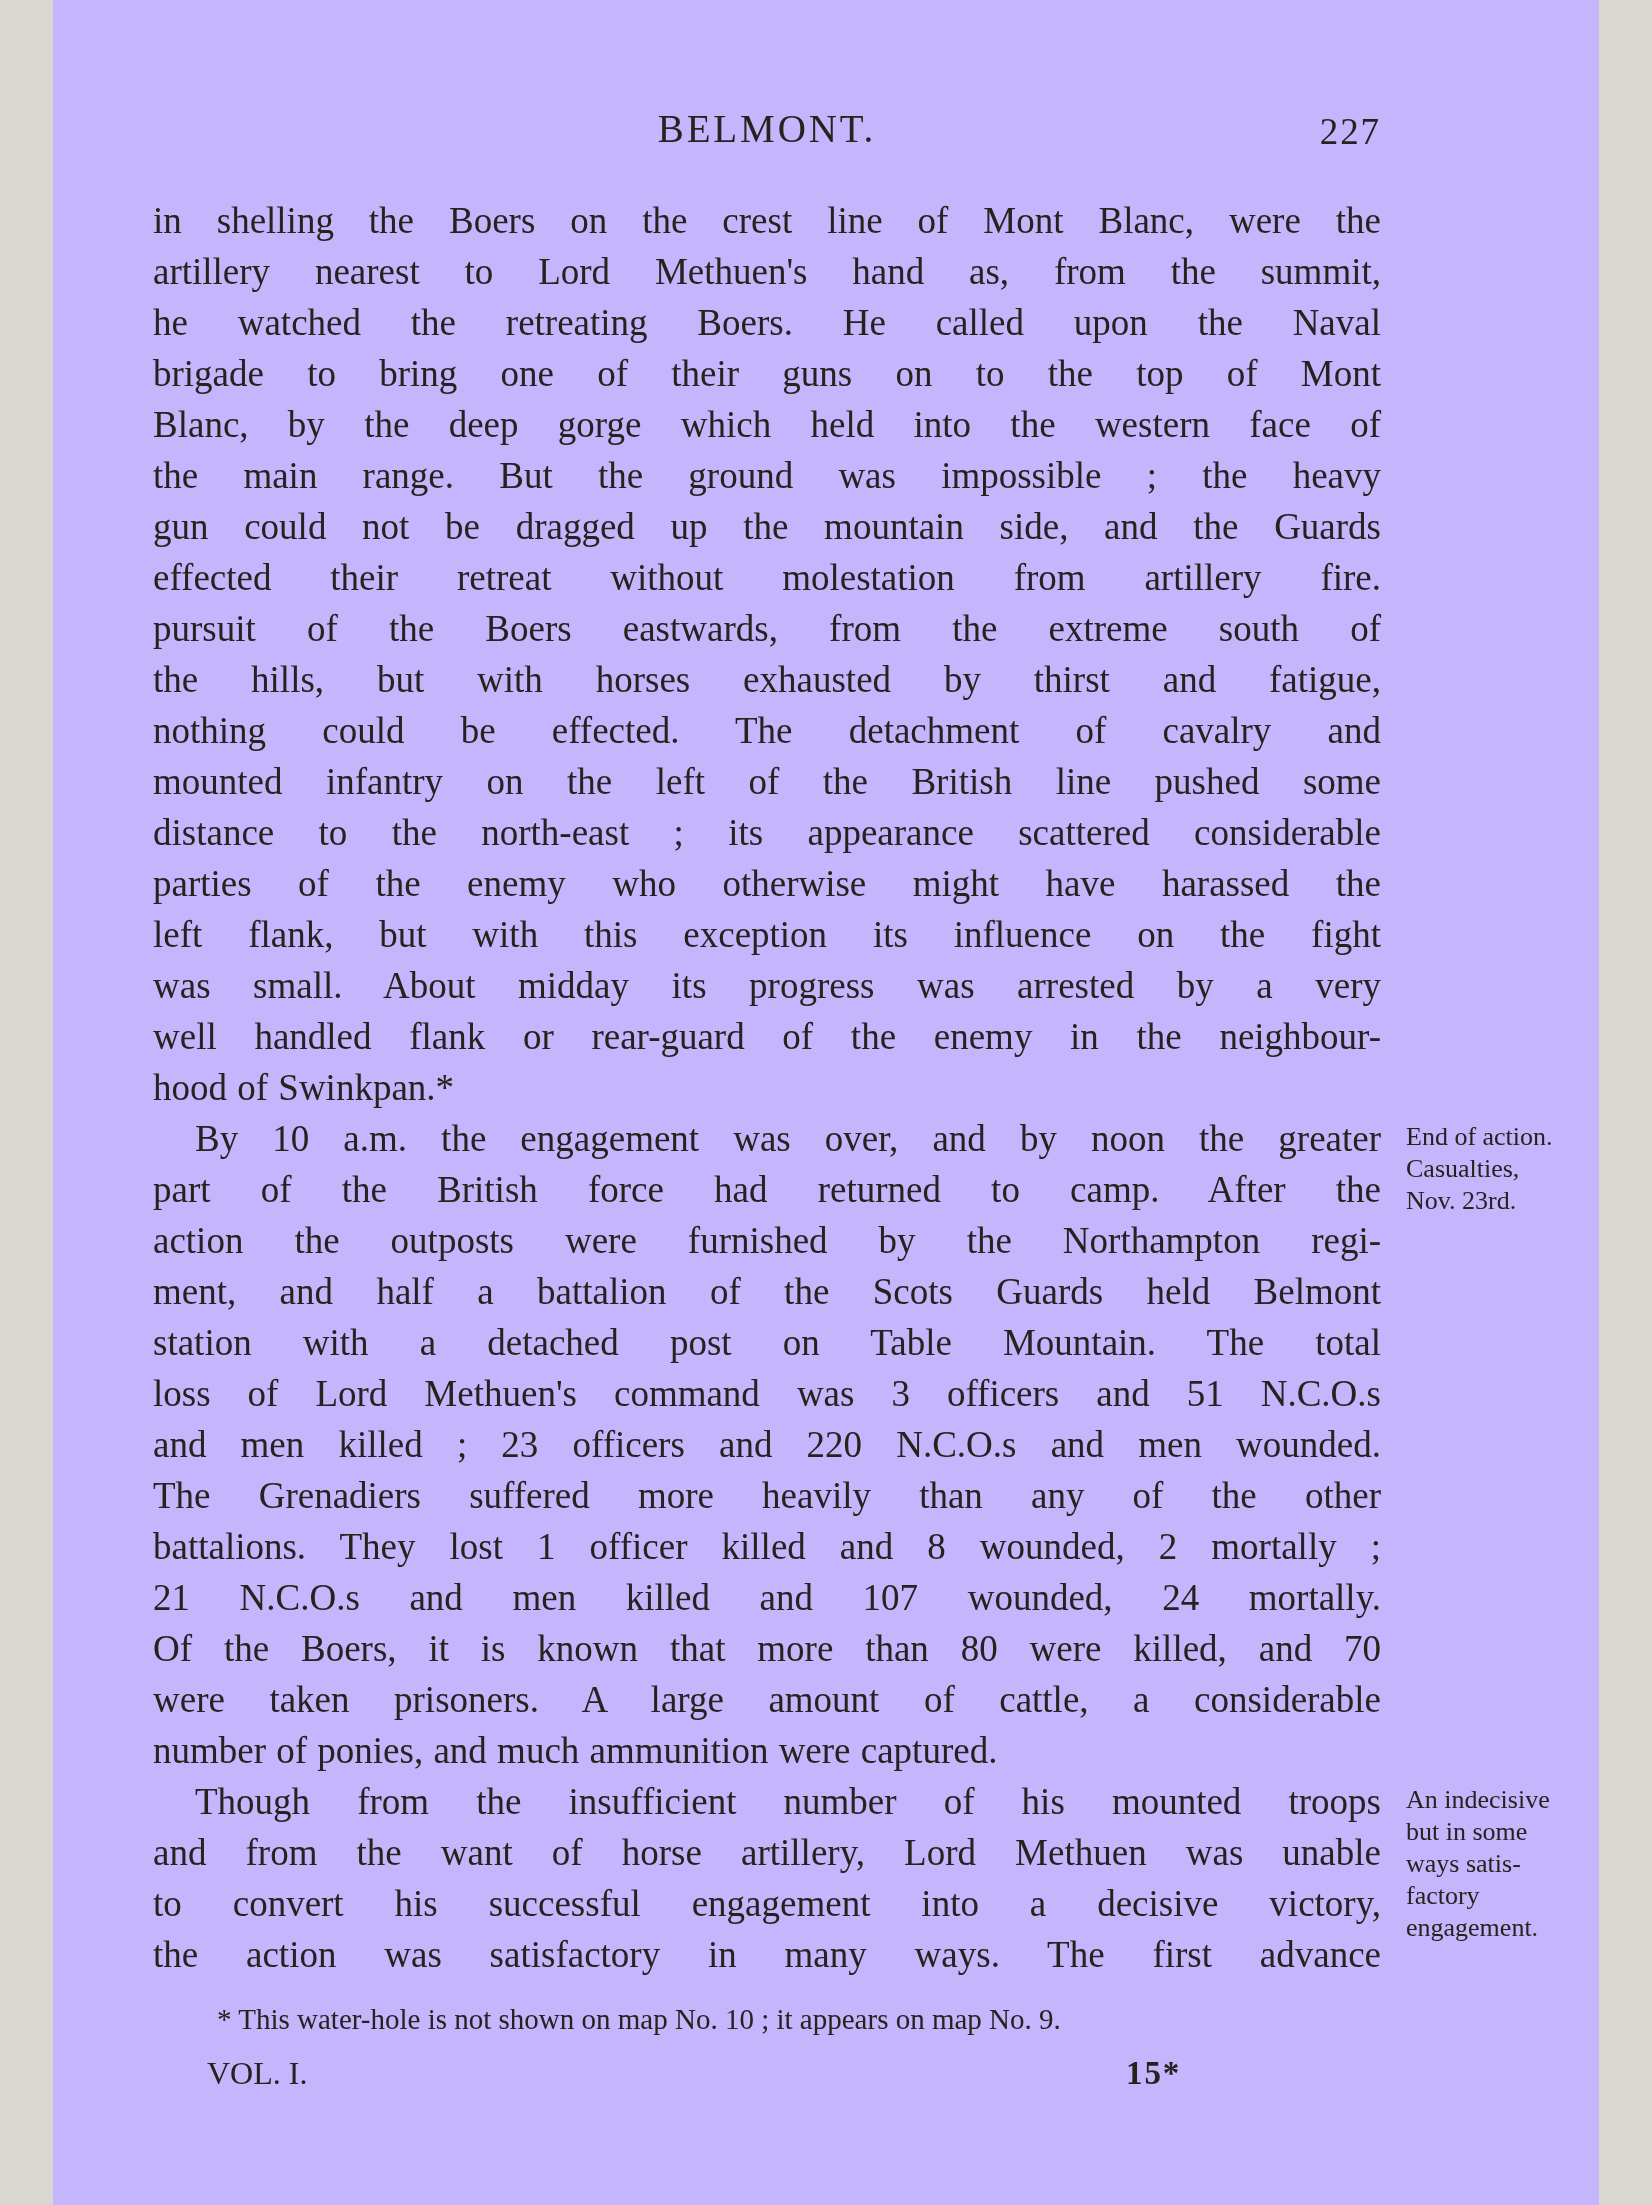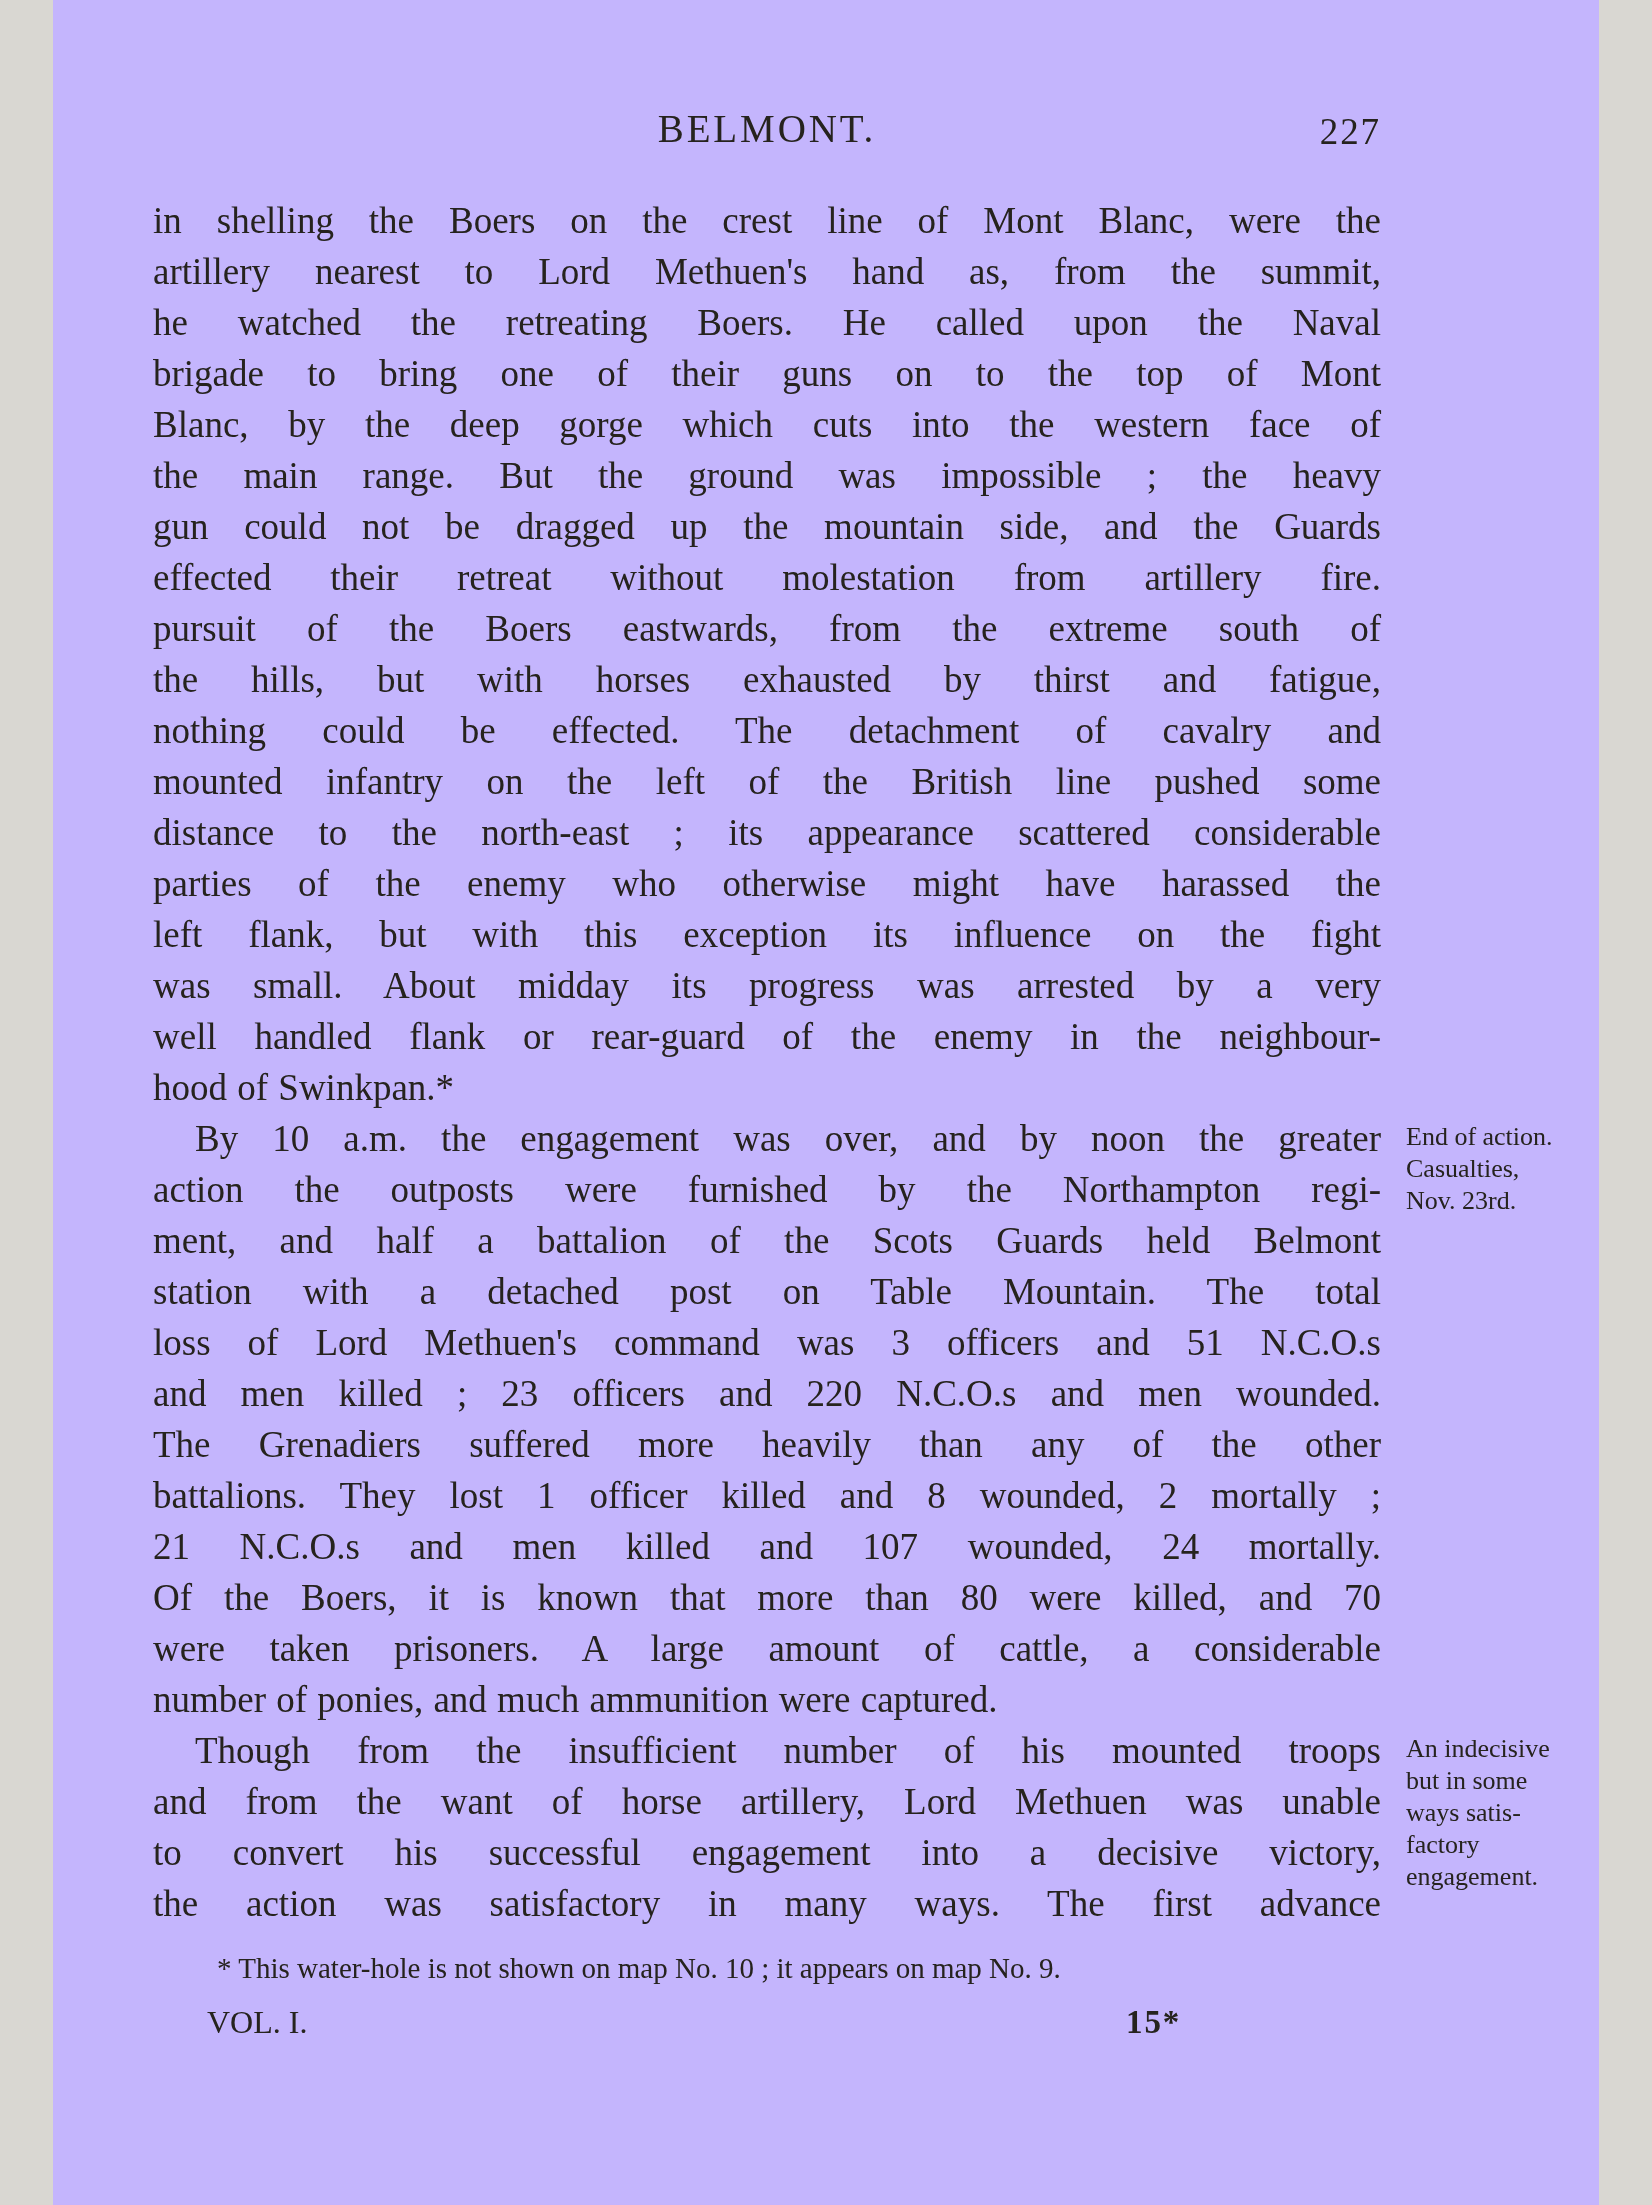--- a/index.html
+++ b/index.html
@@ -74,21 +74,21 @@
       <div class="title">BELMONT.</div>
       <div class="pagenum">227</div>
     </div>
 
     <div id="text-block">
         <div class="para">
           <div class="line">in shelling the Boers on the crest line of Mont Blanc, were the</div>
           <div class="line">artillery nearest to Lord Methuen's hand as, from the summit,</div>
           <div class="line">he watched the retreating Boers.  He called upon the Naval</div>
           <div class="line">brigade to bring one of their guns on to the top of Mont</div>
-          <div class="line">Blanc, by the deep gorge which cuts into the western face of</div>
+          <div class="line">Blanc, by the deep gorge which held into the western face of</div>
           <div class="line">the main range.  But the ground was impossible ;  the heavy</div>
           <div class="line">gun could not be dragged up the mountain side, and the Guards</div>
           <div class="line">effected their retreat without molestation from artillery fire.</div>
           <div class="line">pursuit of the Boers eastwards, from the extreme south of</div>
           <div class="line">the hills, but with horses exhausted by thirst and fatigue,</div>
           <div class="line">nothing could be effected.  The detachment of cavalry and</div>
           <div class="line">mounted infantry on the left of the British line pushed some</div>
           <div class="line">distance to the north-east ; its appearance scattered considerable</div>
           <div class="line">parties of the enemy who otherwise might have harassed the</div>
           <div class="line">left flank, but with this exception its influence on the fight</div>
@@ -96,20 +96,21 @@
           <div class="line">well handled flank or rear-guard of the enemy in the neighbour-</div>
           <div class="line last">hood of Swinkpan.*</div>
         </div>
         <div class="para">
           <div class="margin-note">
             <div>End of action.</div>
             <div>Casualties,</div>
             <div>Nov. 23rd.</div>
           </div>
           <div class="line indent">By 10 a.m. the engagement was over, and by noon the greater</div>
+          <div class="line">part of the British force had returned to camp.  After the</div>
           <div class="line">action the outposts were furnished by the Northampton regi-</div>
           <div class="line">ment, and half a battalion of the Scots Guards held Belmont</div>
           <div class="line">station with a detached post on Table Mountain.  The total</div>
           <div class="line">loss of Lord Methuen's command was 3 officers and 51 N.C.O.s</div>
           <div class="line">and men killed ;  23 officers and 220 N.C.O.s and men wounded.</div>
           <div class="line">The Grenadiers suffered more heavily than any of the other</div>
           <div class="line">battalions.  They lost 1 officer killed and 8 wounded, 2 mortally ;</div>
           <div class="line">21 N.C.O.s and men killed and 107 wounded, 24 mortally.</div>
           <div class="line">Of the Boers, it is known that more than 80 were killed, and 70</div>
           <div class="line">were taken prisoners.  A large amount of cattle, a considerable</div>

